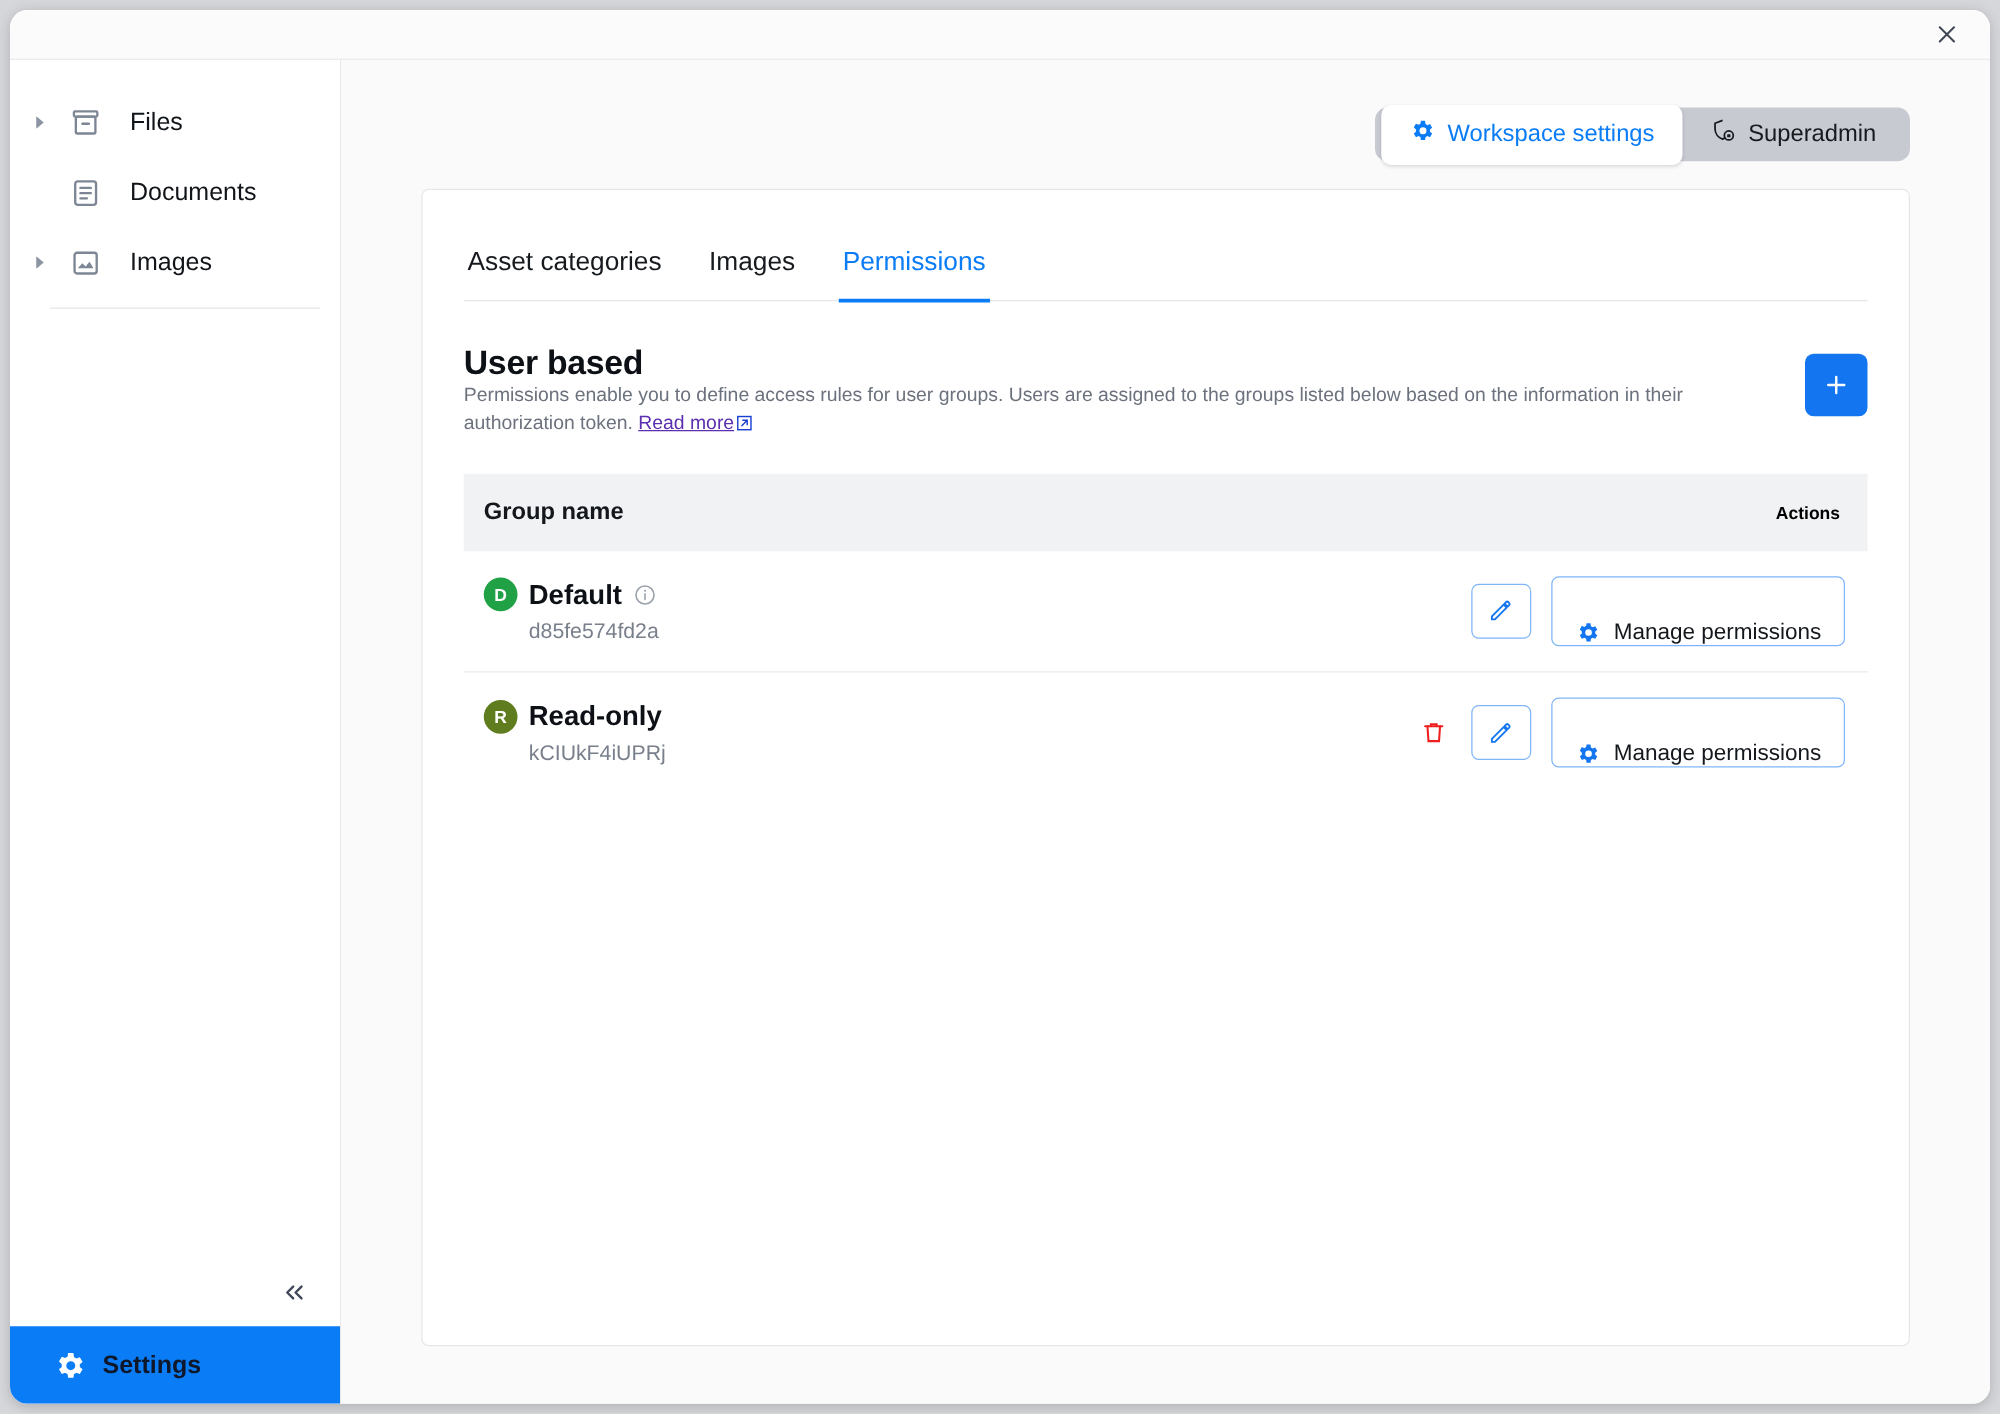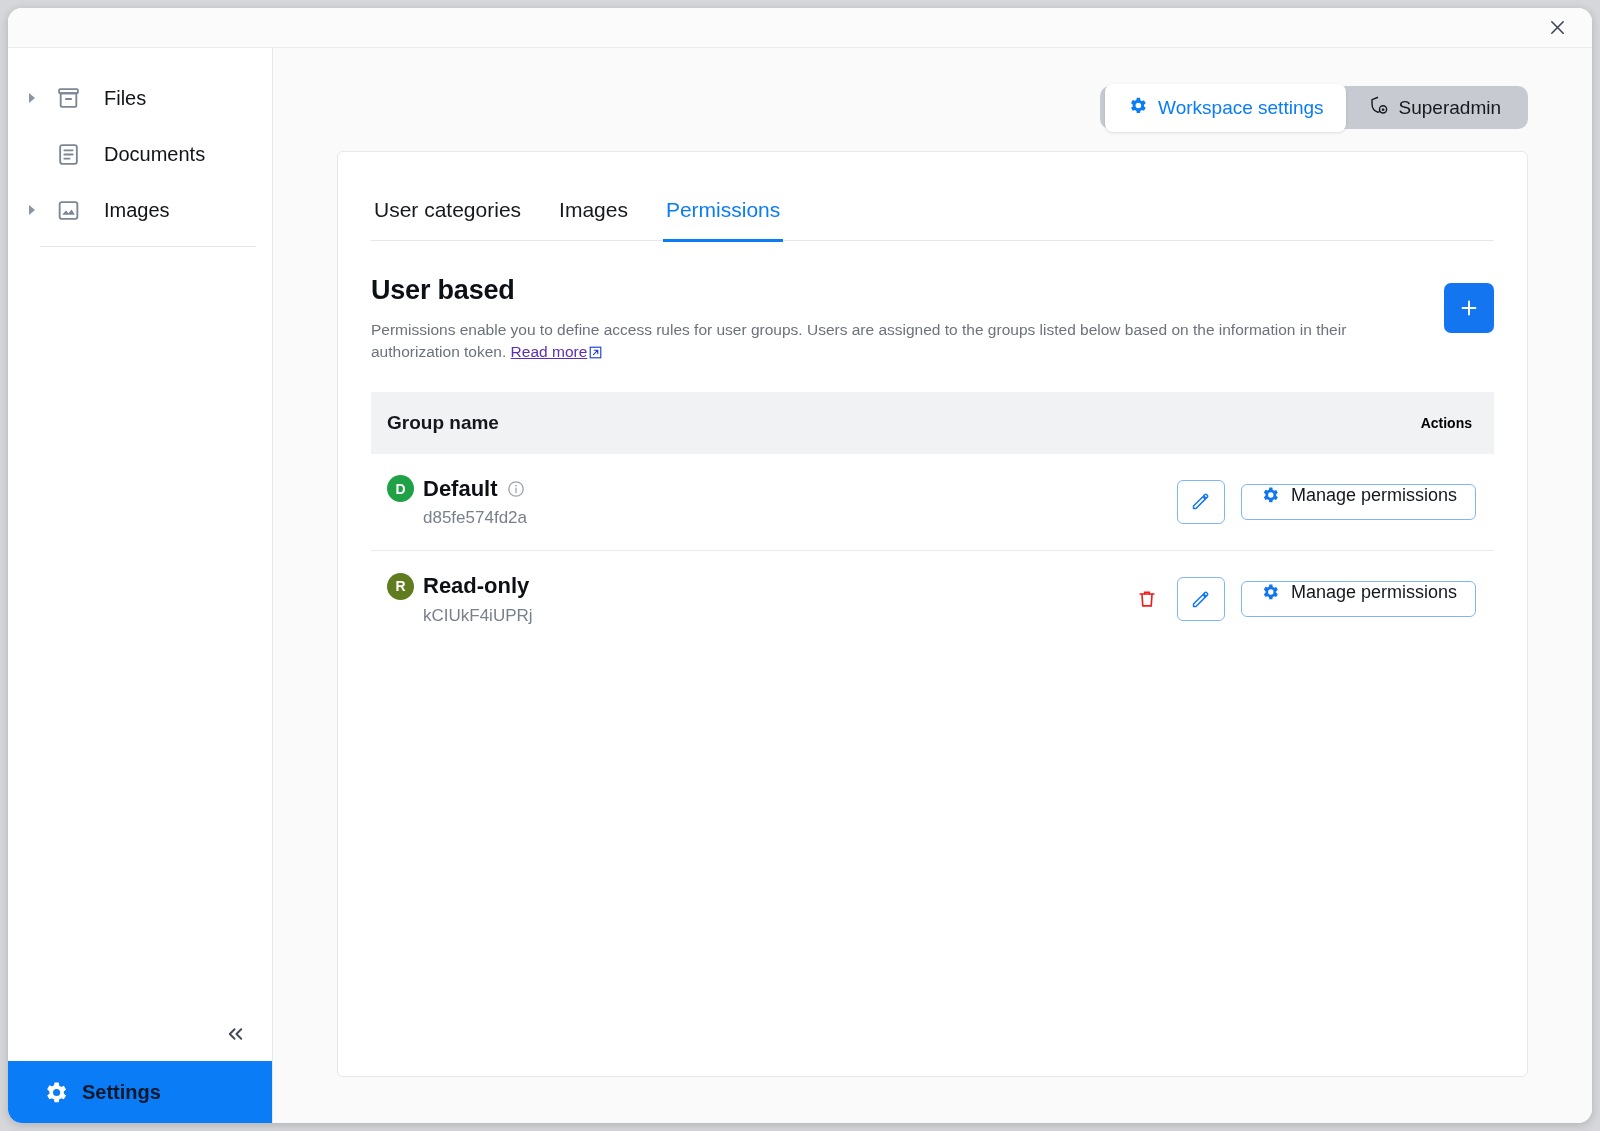--- a/index.html
+++ b/index.html
@@ -124,21 +124,21 @@
     padding: 0 3px 17px 3px; cursor: pointer;
     border-bottom: 3px solid transparent;
     margin-bottom: -2px;
   }
   .tab.active { color: #0a7cf6; border-bottom-color: #0a7cf6; }
 
   #section-head { display: flex; align-items: flex-start; padding-top: 34px; }
   #section-text { flex: 1; padding-right: 40px; }
   #section-title { font-size: 27px; font-weight: 700; color: #0d1116; letter-spacing: -.2px; }
   #section-desc {
-    margin-top: 13px; font-size: 15.5px; color: #6c727d;
+    font-size: 15.5px; color: #6c727d;
     line-height: 1.45; max-width: 1000px;
   }
   #read-more {
     color: #5b2fb0; text-decoration: underline;
     cursor: pointer; white-space: nowrap;
   }
   .ext-ico { display: inline-block; vertical-align: -2px; margin-left: 2px; }
   #add-btn {
     width: 50px; height: 50px; flex: 0 0 50px;
     background: #1376f0; border-radius: 7px;
@@ -179,24 +179,24 @@
     width: 28px; height: 28px; cursor: pointer; color: #f01f1f;
     display: flex; align-items: center; justify-content: center;
   }
   .icon-btn {
     width: 48px; height: 44px;
     border: 1px solid #7fb6f7; border-radius: 6px;
     background: #fff; cursor: pointer; color: #1376f0;
     display: flex; align-items: center; justify-content: center;
   }
   .manage-btn {
-    height: 36px; padding: 0 18px;
+    height: 56px; padding: 0 18px;
     border: 1px solid #7fb6f7; border-radius: 6px;
     background: #fff; cursor: pointer;
-    display: flex; align-items: flex-start; gap: 11px;
+    display: flex; align-items: flex-end; gap: 11px;
   }
   .manage-btn .m-ico { color: #1376f0; display: flex; }
   .manage-btn .m-label { font-size: 18px; color: #14181d; white-space: nowrap; }
 </style>
 </head>
 <body>
 
 <div id="window">
 
   <div id="titlebar">
@@ -297,21 +297,21 @@
               </svg>
             </span>
             <span>Superadmin</span>
           </div>
         </div>
       </div>
 
       <div id="card">
 
         <div id="tabs">
-          <div class="tab">User categories</div>
+          <div class="tab">Asset categories</div>
           <div class="tab">Images</div>
           <div class="tab active">Permissions</div>
         </div>
 
         <div id="section-head">
           <div id="section-text">
             <div id="section-title">User based</div>
             <div id="section-desc">
               <span>Permissions enable you to define access rules for user groups. Users are assigned to the groups listed below based on the information in their authorization token.</span>
               <span id="read-more"><span>Read more</span></span><span class="ext-ico"><svg width="13" height="13" viewBox="0 0 16 16" fill="none" stroke="#1a3fd0" stroke-width="1.4" stroke-linecap="round">

